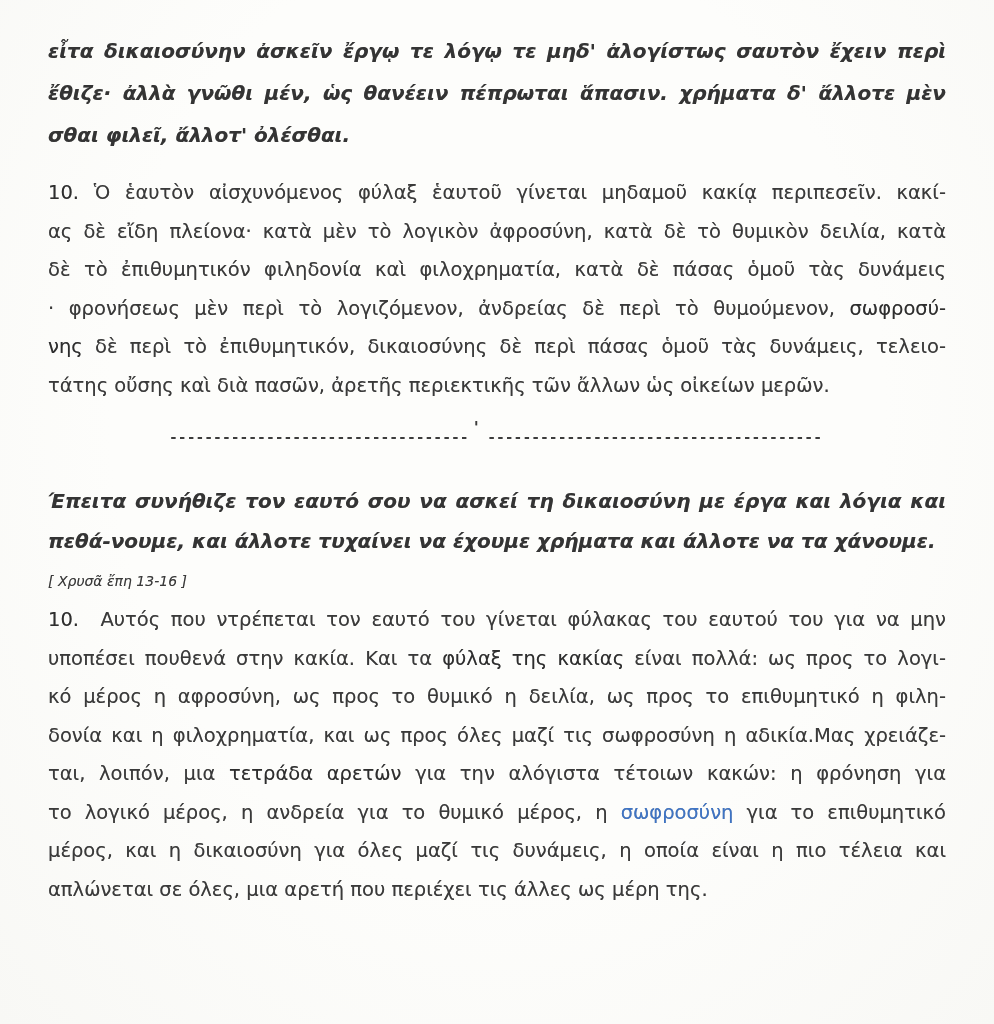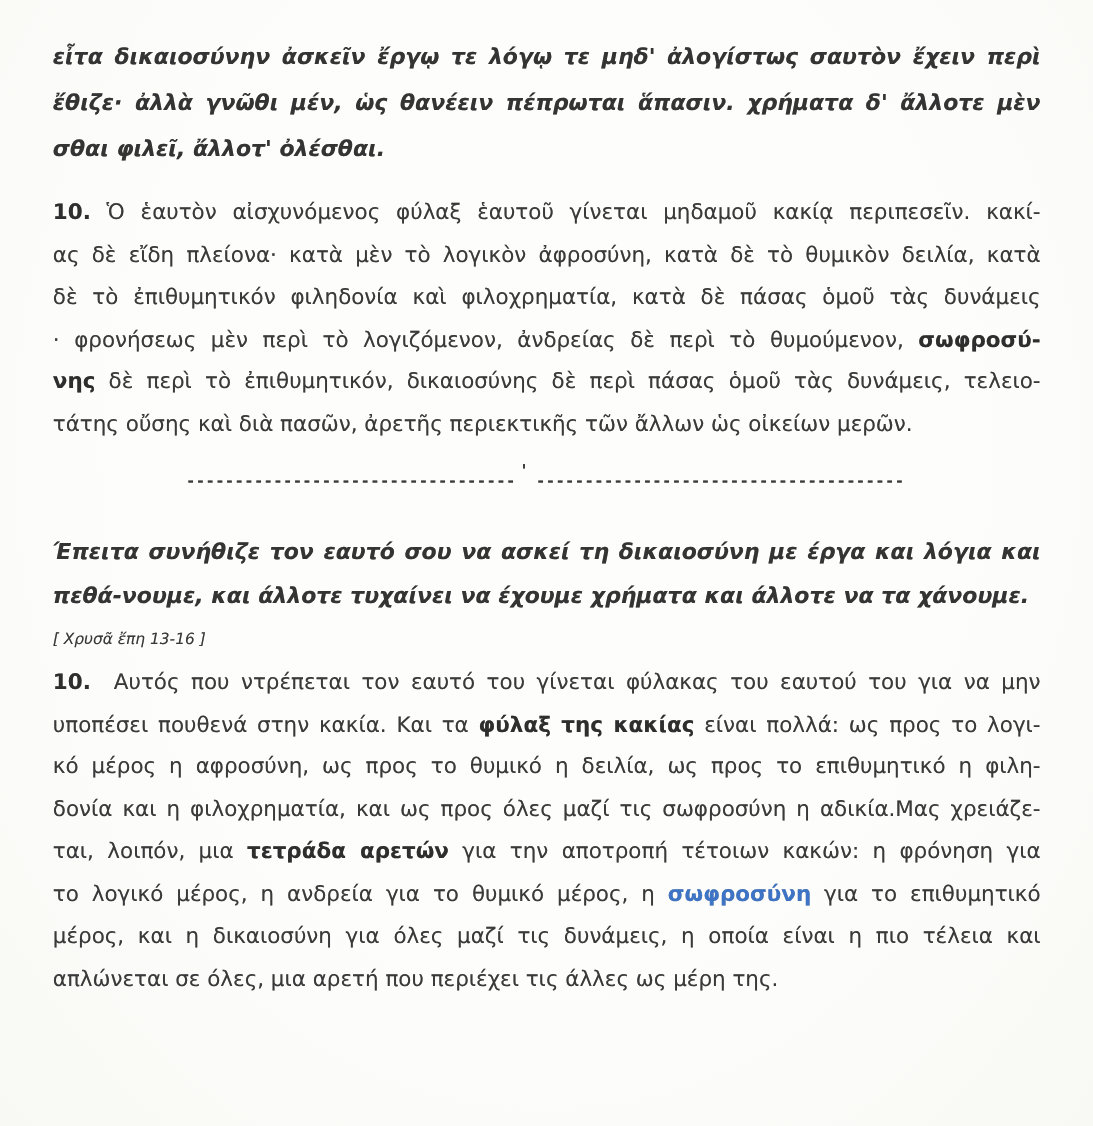--- a/index.html
+++ b/index.html
@@ -29,21 +29,21 @@
     white-space: normal;
   }
   .line.last {
     text-align: left;
     text-align-last: left;
   }
   .body        { font-size: 19.5px; --lh: 38.5px; }
   .quote       { font-size: 20px;   --lh: 42px;  font-weight: 700; font-style: italic; color: #343434; }
   .translation { font-size: 20px;   --lh: 40px;  font-weight: 700; font-style: italic; color: #343434; }
   .citation    { font-size: 14px;   --lh: 40px;  font-style: italic; }
-  .run.b { font-weight: 700; color: #2e2e2e; }
+  .run.b { font-weight: 400; color: #2e2e2e; }
   .run.accent { color: var(--accent, #3e74c5); }
   [data-name="ancient-greek-commentary"] { margin-top: 18px; }
   [data-name="modern-greek-commentary"]  { margin-top: 0; }
   .divider {
     margin: 14px 0 26px 0;
     height: 36px;
     line-height: 36px;
     text-align: center;
     color: #3c3c3c;
     font-size: 14px;
@@ -82,18 +82,18 @@
       <div class="line last" data-name="text-line"><span class="run" data-name="text-run">πεθά-νουμε, και άλλοτε τυχαίνει να έχουμε χρήματα και άλλοτε να τα χάνουμε.</span></div>
     </div>
     <div class="para citation" data-name="source-citation">
       <div class="line last" data-name="text-line"><span class="run" data-name="citation-text">[ Χρυσᾶ ἔπη 13-16 ]</span></div>
     </div>
     <div class="para body" data-name="modern-greek-commentary">
       <div class="line" data-name="text-line"><span class="run b" data-name="section-number">10.</span><span class="run" data-name="text-run">&nbsp; Αυτός που ντρέπεται τον εαυτό του γίνεται φύλακας του εαυτού του για να μην</span></div>
       <div class="line" data-name="text-line"><span class="run" data-name="text-run">υποπέσει πουθενά στην κακία. Και τα </span><span class="run b" data-name="emphasis-kinds-of-evil">φύλαξ της κακίας</span><span class="run" data-name="text-run"> είναι πολλά: ως προς το λογι-</span></div>
       <div class="line" data-name="text-line"><span class="run" data-name="text-run">κό μέρος η αφροσύνη, ως προς το θυμικό η δειλία, ως προς το επιθυμητικό η φιλη-</span></div>
       <div class="line" data-name="text-line"><span class="run" data-name="text-run">δονία και η φιλοχρηματία, και ως προς όλες μαζί τις σωφροσύνη η αδικία.Μας χρειάζε-</span></div>
-      <div class="line" data-name="text-line"><span class="run" data-name="text-run">ται, λοιπόν, μια </span><span class="run b" data-name="emphasis-tetrad-of-virtues">τετράδα αρετών</span><span class="run" data-name="text-run"> για την αποτροπή τέτοιων κακών: η φρόνηση για</span></div>
+      <div class="line" data-name="text-line"><span class="run" data-name="text-run">ται, λοιπόν, μια </span><span class="run b" data-name="emphasis-tetrad-of-virtues">τετράδα αρετών</span><span class="run" data-name="text-run"> για την αλόγιστα τέτοιων κακών: η φρόνηση για</span></div>
       <div class="line" data-name="text-line"><span class="run" data-name="text-run">το λογικό μέρος, η ανδρεία για το θυμικό μέρος, η </span><span class="run b accent" data-name="sophrosyne-highlight">σωφροσύνη</span><span class="run" data-name="text-run"> για το επιθυμητικό</span></div>
       <div class="line" data-name="text-line"><span class="run" data-name="text-run">μέρος, και η δικαιοσύνη για όλες μαζί τις δυνάμεις, η οποία είναι η πιο τέλεια και</span></div>
       <div class="line last" data-name="text-line"><span class="run" data-name="text-run">απλώνεται σε όλες, μια αρετή που περιέχει τις άλλες ως μέρη της.</span></div>
     </div>
   </main>
 
 </body></html>

